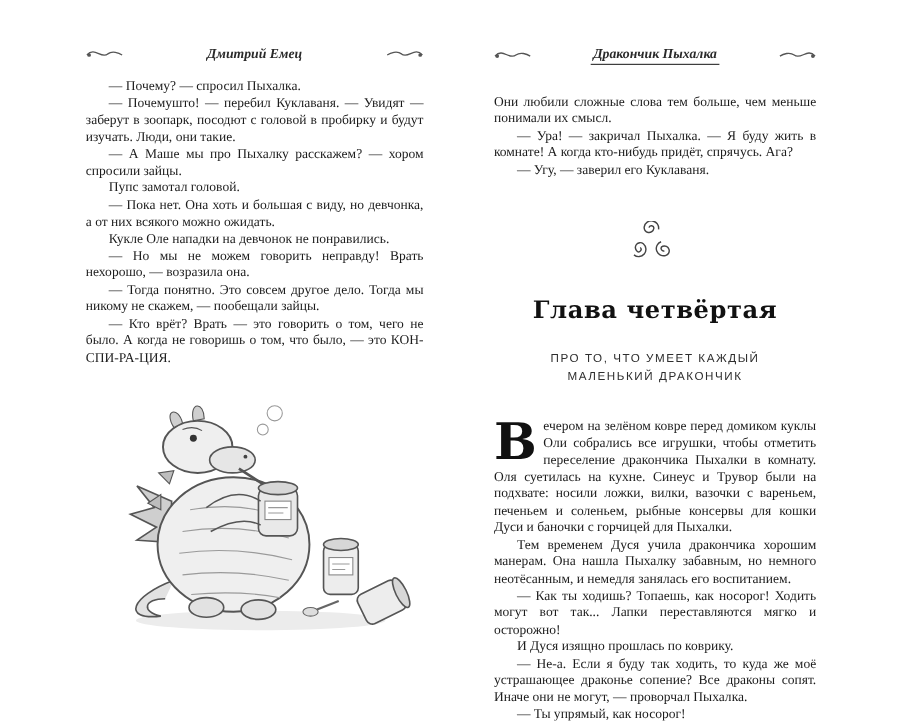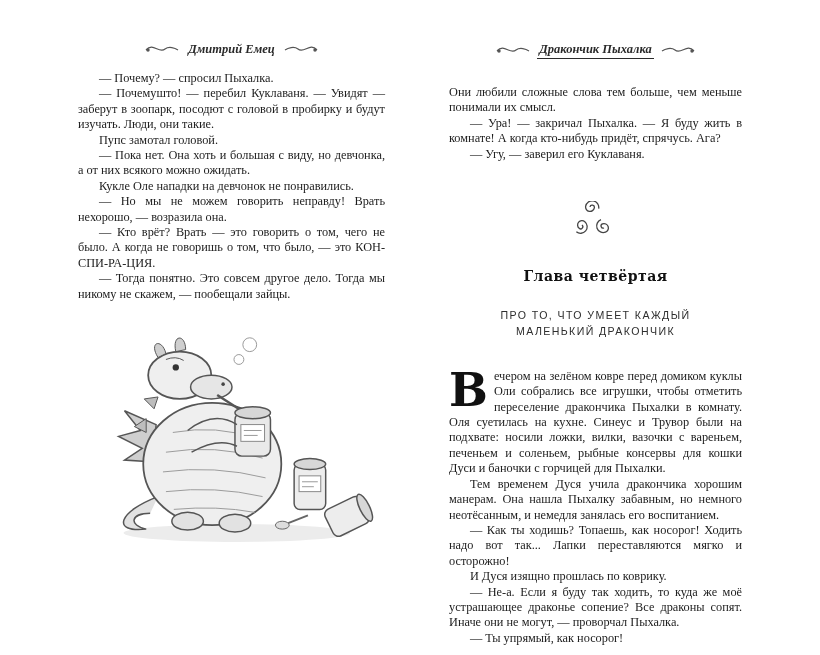--- a/index.html
+++ b/index.html
@@ -20,21 +20,21 @@
     padding-top: 42px;
     font-family: "Liberation Serif", "DejaVu Serif", serif;
     color: #1c1c1c;
   }
   .page { width: 307px; }
   .page.right { width: 293px; display: flex; flex-direction: column; gap: 13px; }
 
   .page-header {
     display: flex;
     align-items: center;
-    justify-content: center;
+    justify-content: space-between;
     gap: 7px;
     margin-bottom: 13px;
     font-size: 12.5px;
     font-style: italic;
     font-weight: bold;
     color: #2a2a2a;
     white-space: nowrap;
   }
   .header-text { padding: 0 2px 1px 2px; }
   .header-text.underlined { border-bottom: 1.2px solid #2a2a2a; }
@@ -57,21 +57,21 @@
   }
 
   .section-ornament {
     text-align: center;
     margin: 26px 0 6px 0;
   }
 
   .chapter-title {
     margin: 4px 0 10px 0;
     text-align: center;
-    font-size: 14px;
+    font-size: 22px;
     font-weight: bold;
     letter-spacing: 0.5px;
     color: #111;
     font-family: "DejaVu Serif", "Liberation Serif", serif;
   }
   .chapter-subtitle {
     margin: 0 auto 16px auto;
     max-width: 250px;
     text-align: center;
     font-family: "Liberation Sans", "DejaVu Sans", sans-serif;
@@ -125,26 +125,27 @@
         <svg width="34" height="12" viewBox="0 0 34 12">
             <path d="M1 6 C 8 -2, 14 10, 20 5 C 24 2, 30 4, 33 6" fill="none" stroke="#555" stroke-width="1.2"></path>
             <circle cx="3" cy="6" r="1.7" fill="#555"></circle>
           </svg>
       </span>
     </div>
 
     <div class="text-block">
       <p>— Почему? — спросил Пыхалка.</p>
       <p>— Почемушто! — перебил Куклаваня. — Увидят — заберут в зоопарк, посодют с головой в пробирку и будут изучать. Люди, они такие.</p>
+      <p>— А Маше мы про Пыхалку расскажем? — хором спросили зайцы.</p>
       <p>Пупс замотал головой.</p>
       <p>— Пока нет. Она хоть и большая с виду, но девчонка, а от них всякого можно ожидать.</p>
       <p>Кукле Оле нападки на девчонок не понравились.</p>
       <p>— Но мы не можем говорить неправду! Врать нехорошо, — возразила она.</p>
+      <p>— Тогда понятно. Это совсем другое дело. Тогда мы никому не скажем, — пообещали зайцы.</p>
       <p>— Кто врёт? Врать — это говорить о том, чего не было. А когда не говоришь о том, что было, — это КОН-СПИ-РА-ЦИЯ.</p>
-      <p>— Тогда понятно. Это совсем другое дело. Тогда мы никому не скажем, — пообещали зайцы.</p>
     </div>
 
     <div class="illustration">
       <svg width="286" height="232" viewBox="0 0 290 235">
         <ellipse cx="150" cy="222" rx="115" ry="9" fill="#ececec"></ellipse>
 
         <path d="M70 185 C 30 200, 22 222, 58 218 C 40 214, 42 202, 62 202" fill="#e2e2e2" stroke="#555" stroke-width="1.5"></path>
 
         <path d="M68 112 L 36 98 L 52 118 L 30 124 L 54 136 L 36 148 L 66 150 Z" fill="#cfcfcf" stroke="#555" stroke-width="1.5"></path>
 
@@ -232,21 +233,21 @@
     </div>
 
     <h2 class="chapter-title">Глава четвёртая</h2>
     <div class="chapter-subtitle">ПРО ТО, ЧТО УМЕЕТ КАЖДЫЙ МАЛЕНЬКИЙ ДРАКОНЧИК</div>
 
     <div class="text-block">
       <p class="noindent">
         <span class="dropcap">В</span><span>ечером на зелёном ковре перед домиком куклы Оли собрались все игрушки, чтобы отметить переселение дракончика Пыхалки в комнату. Оля суетилась на кухне. Синеус и Трувор были на подхвате: носили ложки, вилки, вазочки с вареньем, печеньем и соленьем, рыбные консервы для кошки Дуси и баночки с горчицей для Пыхалки.</span>
       </p>
       <p>Тем временем Дуся учила дракончика хорошим манерам. Она нашла Пыхалку забавным, но немного неотёсанным, и немедля занялась его воспитанием.</p>
-      <p>— Как ты ходишь? Топаешь, как носорог! Ходить надо вот так... Лапки переставляются мягко и осторожно!</p>
+      <p>— Как ты ходишь? Топаешь, как носорог! Ходить могут вот так... Лапки переставляются мягко и осторожно!</p>
       <p>И Дуся изящно прошлась по коврику.</p>
       <p>— Не-а. Если я буду так ходить, то куда же моё устрашающее драконье сопение? Все драконы сопят. Иначе они не могут, — проворчал Пыхалка.</p>
       <p>— Ты упрямый, как носорог!</p>
     </div>
 
     <div class="page-footer">
       <span class="footer-swirl">
         <svg width="26" height="10" viewBox="0 0 26 10">
             <path d="M1 5 c1.5 -5.5 6.5 -5.5 8 0 c1.5 5 6.5 5 8 0 c1 -4.5 6 -4.5 8 0" fill="none" stroke="#555" stroke-width="1.2"></path>
           </svg>

